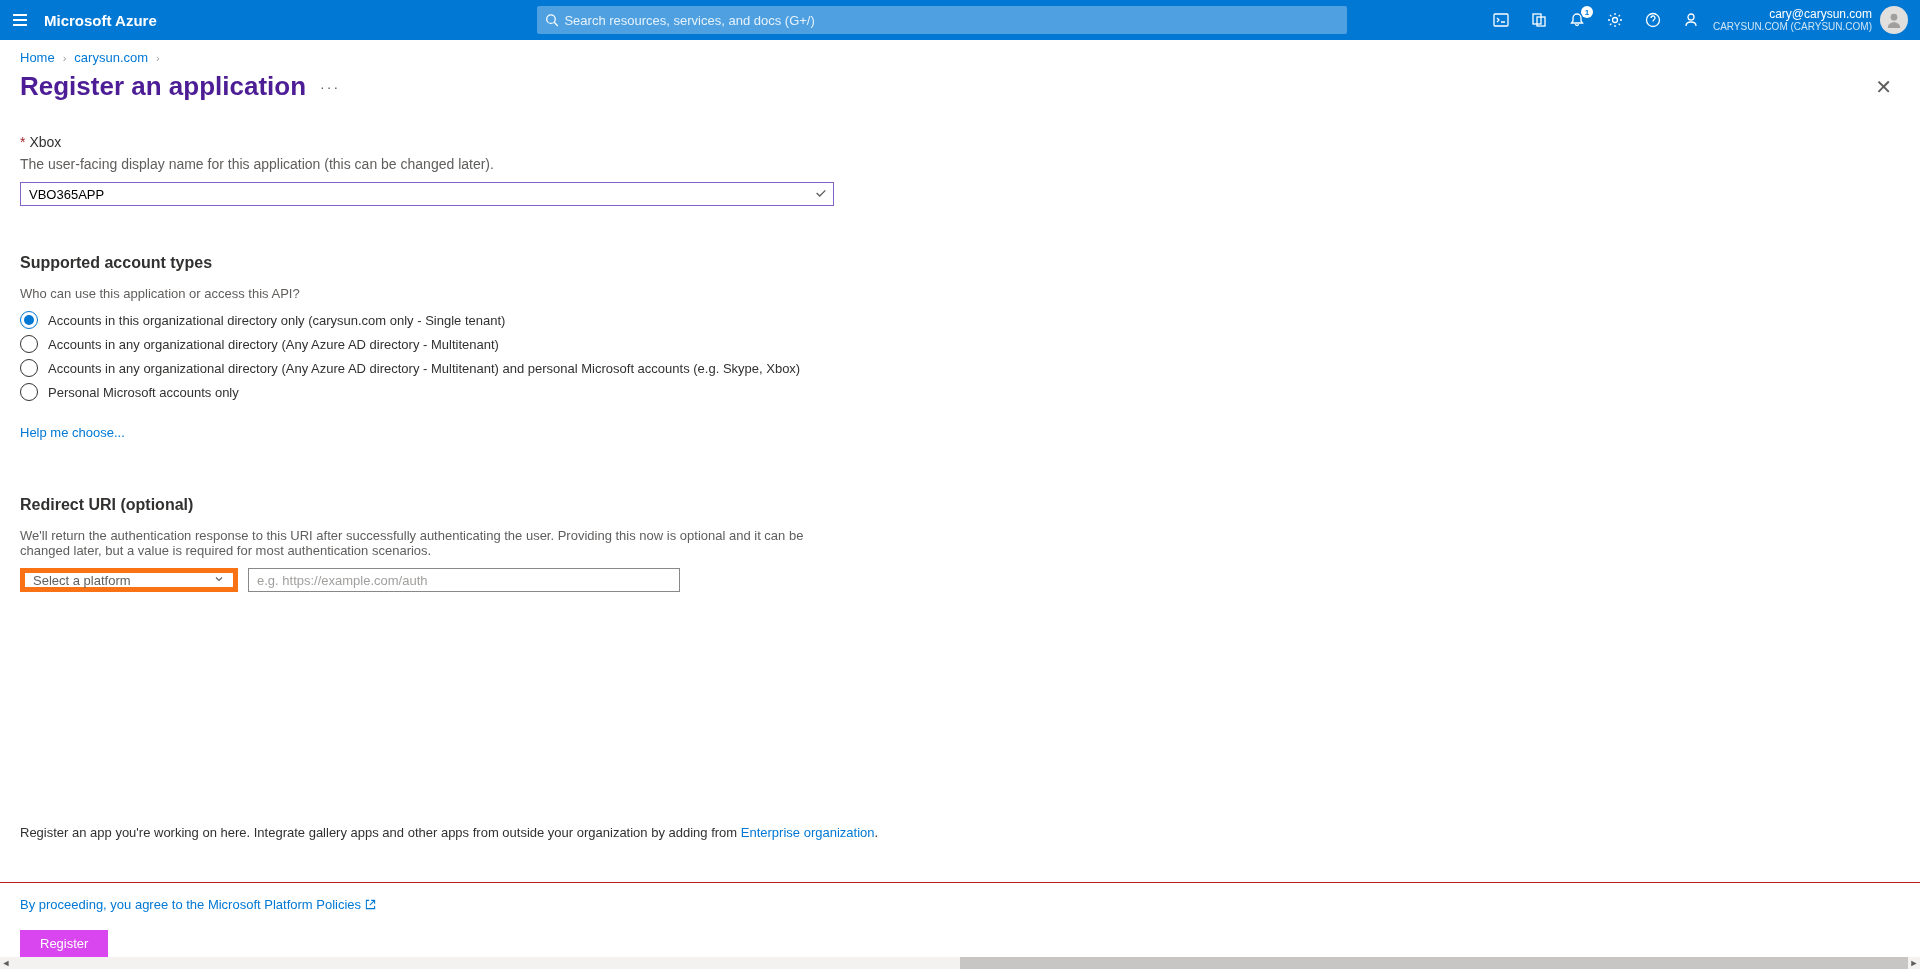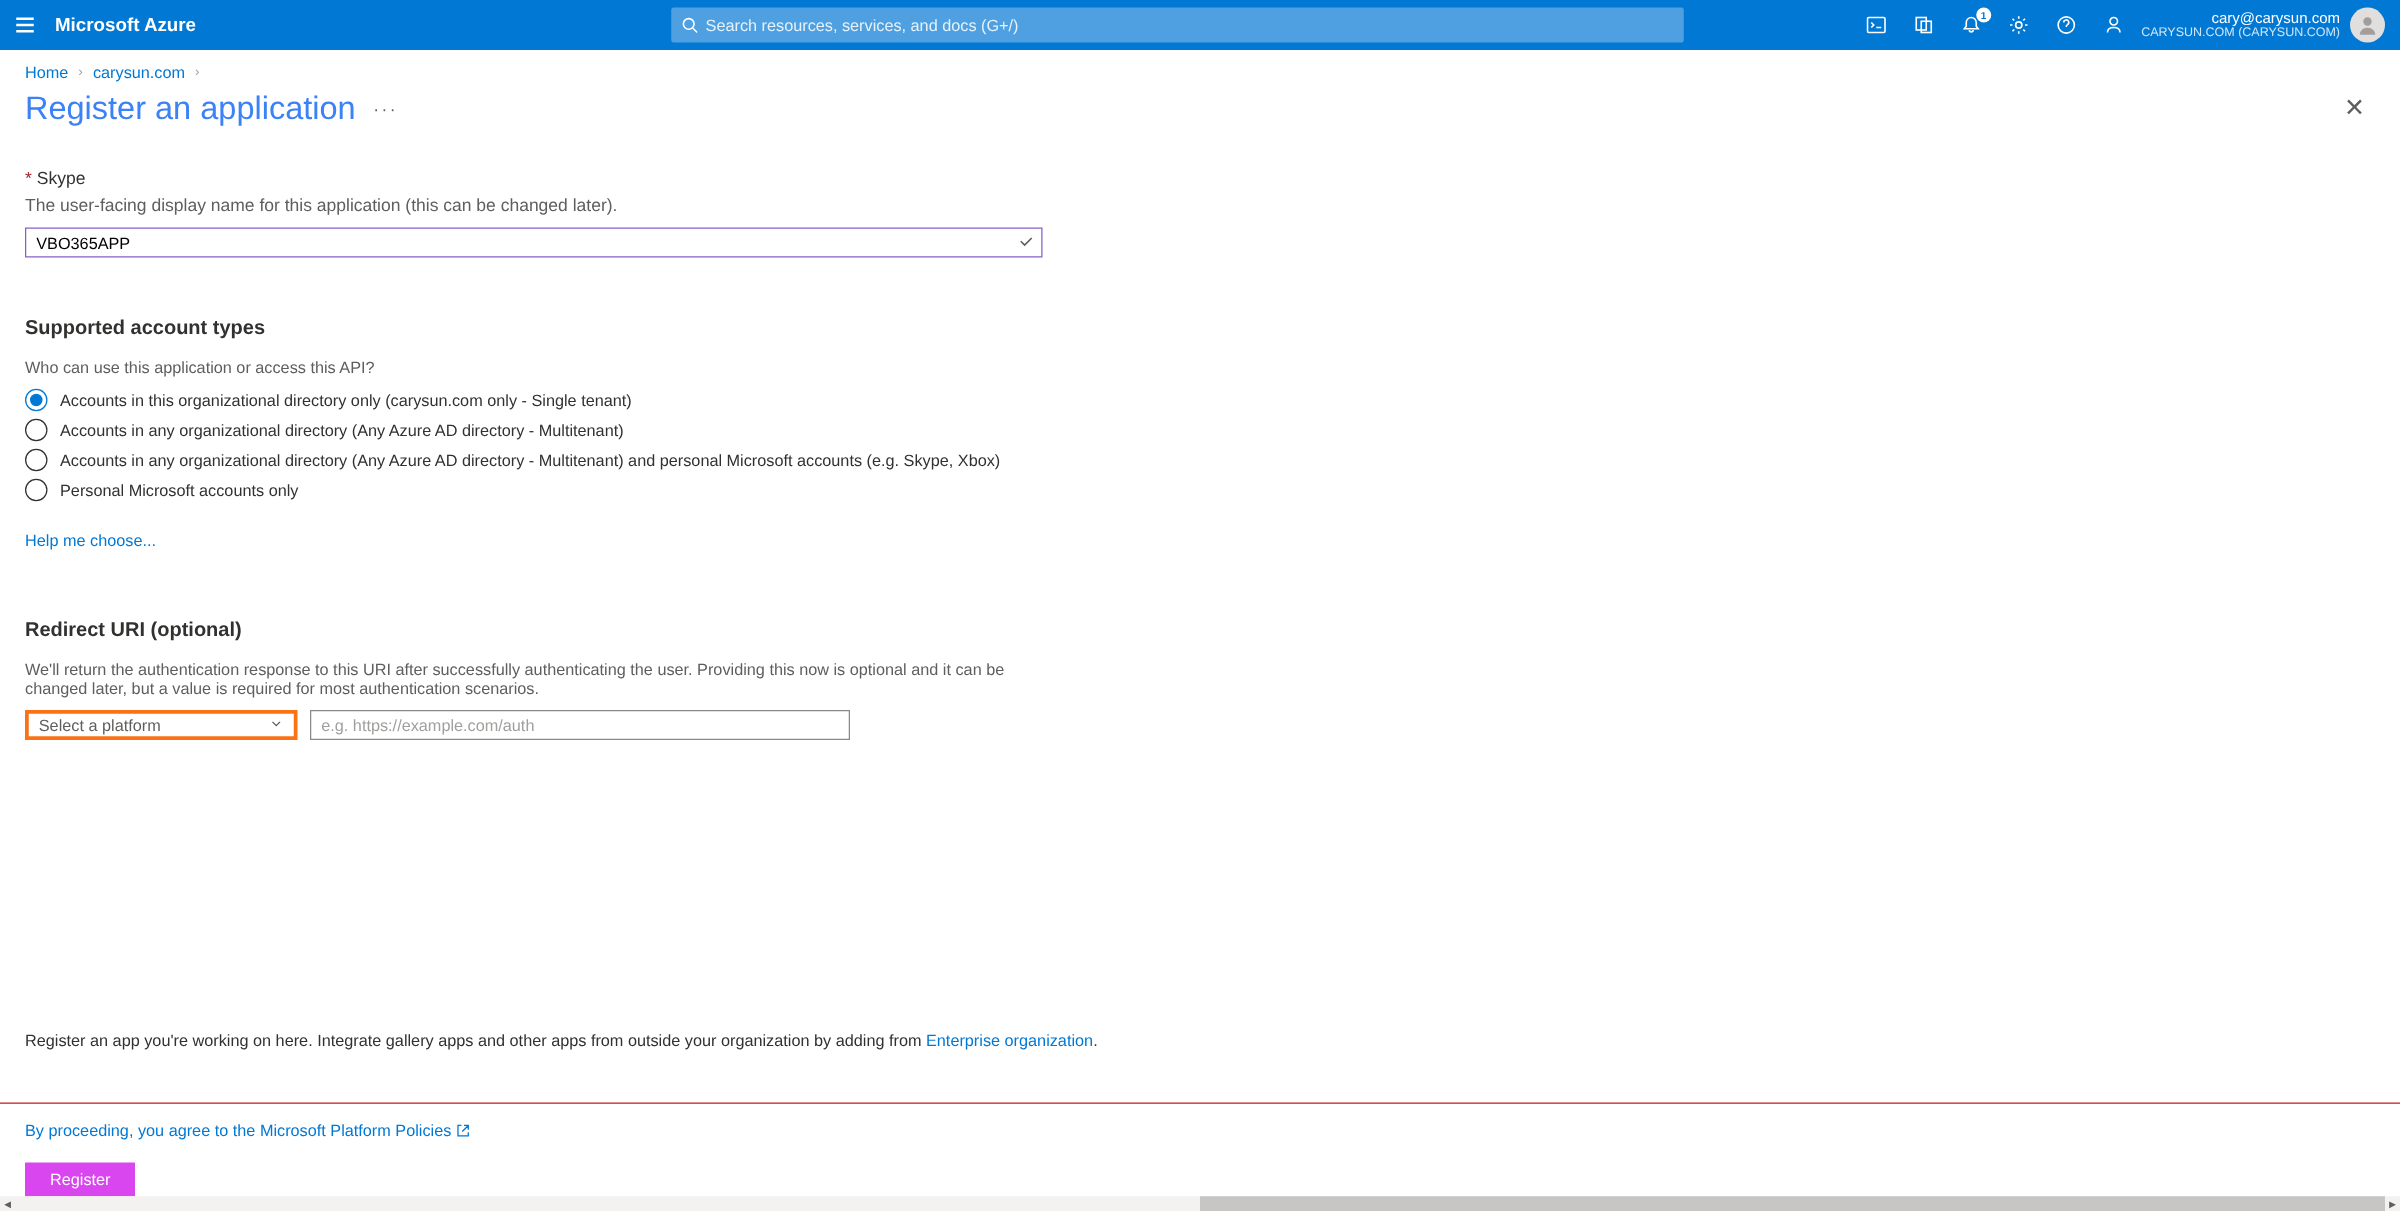--- a/index.html
+++ b/index.html
@@ -29,21 +29,21 @@
   .avatar { width:28px; height:28px; border-radius:50%; background:#e1dfdd; display:flex; align-items:center; justify-content:center;}
   .avatar svg { fill:#a19f9d;}
 
   
   .crumbs { padding: 10px 20px 6px; font-size:13px; color:#605e5c; display:flex; align-items:center; gap:4px;}
   .crumbs a { color:#0078d4; text-decoration:none;}
   .crumbs .chev { color:#a19f9d; font-size:11px; padding:0 4px;}
 
   
   .titlerow { display:flex; align-items:center; padding: 0 20px 18px;}
-  .titlerow h1 { font-size:26px; font-weight:400; color:#3b82f6; margin-right:14px;}
+  .titlerow h1 { font-size:26px; font-weight:700; color:#4c1d95; margin-right:14px;}
   .dots { letter-spacing:2px; color:#605e5c; cursor:pointer; font-size:14px;}
   .closex { margin-left:auto; margin-right: 8px; font-size:20px; color:#605e5c; cursor:pointer; font-weight:300;}
 
   
   .content { padding: 0 20px; max-width: 1000px; }
   .label-row { display:flex; align-items:center; gap:4px; font-size:14px; margin-top:14px;}
   .req { color:#a4262c; }
   .label-row .lbl { color:#323130; font-weight:400;}
   .helper { font-size:14px; color:#605e5c; margin-top:6px; margin-bottom:10px;}
   .name-input-wrap { position:relative; width:814px;}
@@ -53,21 +53,21 @@
   h2.section { font-size:16px; font-weight:600; margin-top:48px; color:#323130;}
   .subhelper { font-size:13px; color:#605e5c; margin-top:14px; margin-bottom:10px;}
 
   .radio-row { display:flex; align-items:center; gap:10px; margin:6px 0; font-size:13px; color:#323130; cursor:pointer;}
   .radio { width:18px; height:18px; border:1px solid #323130; border-radius:50%; display:flex; align-items:center; justify-content:center; flex-shrink:0;}
   .radio.selected { border-color:#0078d4;}
   .radio.selected::after { content:""; width:10px; height:10px; background:#0078d4; border-radius:50%;}
   .helplink { display:inline-block; margin-top:18px; color:#0078d4; font-size:13px; cursor:pointer;}
 
   .redirect-row { display:flex; gap:10px; margin-top:6px;}
-  .select { width:218px; height:24px; border:3px solid #f97316; display:flex; align-items:center; justify-content:space-between; padding:0 8px; font-size:13px; color:#605e5c; cursor:pointer;}
+  .select { width:218px; height:24px; border:5px solid #f97316; display:flex; align-items:center; justify-content:space-between; padding:0 8px; font-size:13px; color:#605e5c; cursor:pointer;}
   .select .chev2 { color:#605e5c;}
   .uri-input { width:432px; height:24px; border:1px solid #8a8886; padding:0 8px; font-size:13px; color:#323130;}
   .uri-input::placeholder { color:#a19f9d;}
 
   .bottom-note { position:absolute; left:20px; top: 825px; font-size:13px; color:#323130;}
   .bottom-note a { color:#0078d4; text-decoration:none;}
 
   .footer { position:absolute; bottom:12px; left:0; right:0; border-top:1px solid #b91c1c; padding:14px 20px 0;}
   .footer .policy { color:#0078d4; font-size:13px; cursor:pointer; display:flex; align-items:center; gap:4px;}
   .footer .policy svg { stroke:#0078d4;}
@@ -159,21 +159,21 @@
 <div class="titlerow">
   <h1>Register an application</h1>
   <span class="dots">···</span>
   <span class="closex">✕</span>
 </div>
 
 <div class="content">
   
   <div class="label-row">
     <span class="req">*</span>
-    <span class="lbl">Skype</span>
+    <span class="lbl">Xbox</span>
   </div>
   <div class="helper">The user-facing display name for this application (this can be changed later).</div>
   <div class="name-input-wrap">
     <input class="name-input" value="VBO365APP" style="">
     <span class="name-check">
       <svg width="14" height="14" viewBox="0 0 16 16" fill="none" stroke="#605e5c" stroke-width="1.5">
           <path d="M3 8l3.5 3.5L13 5"></path>
         </svg>
     </span>
   </div>

